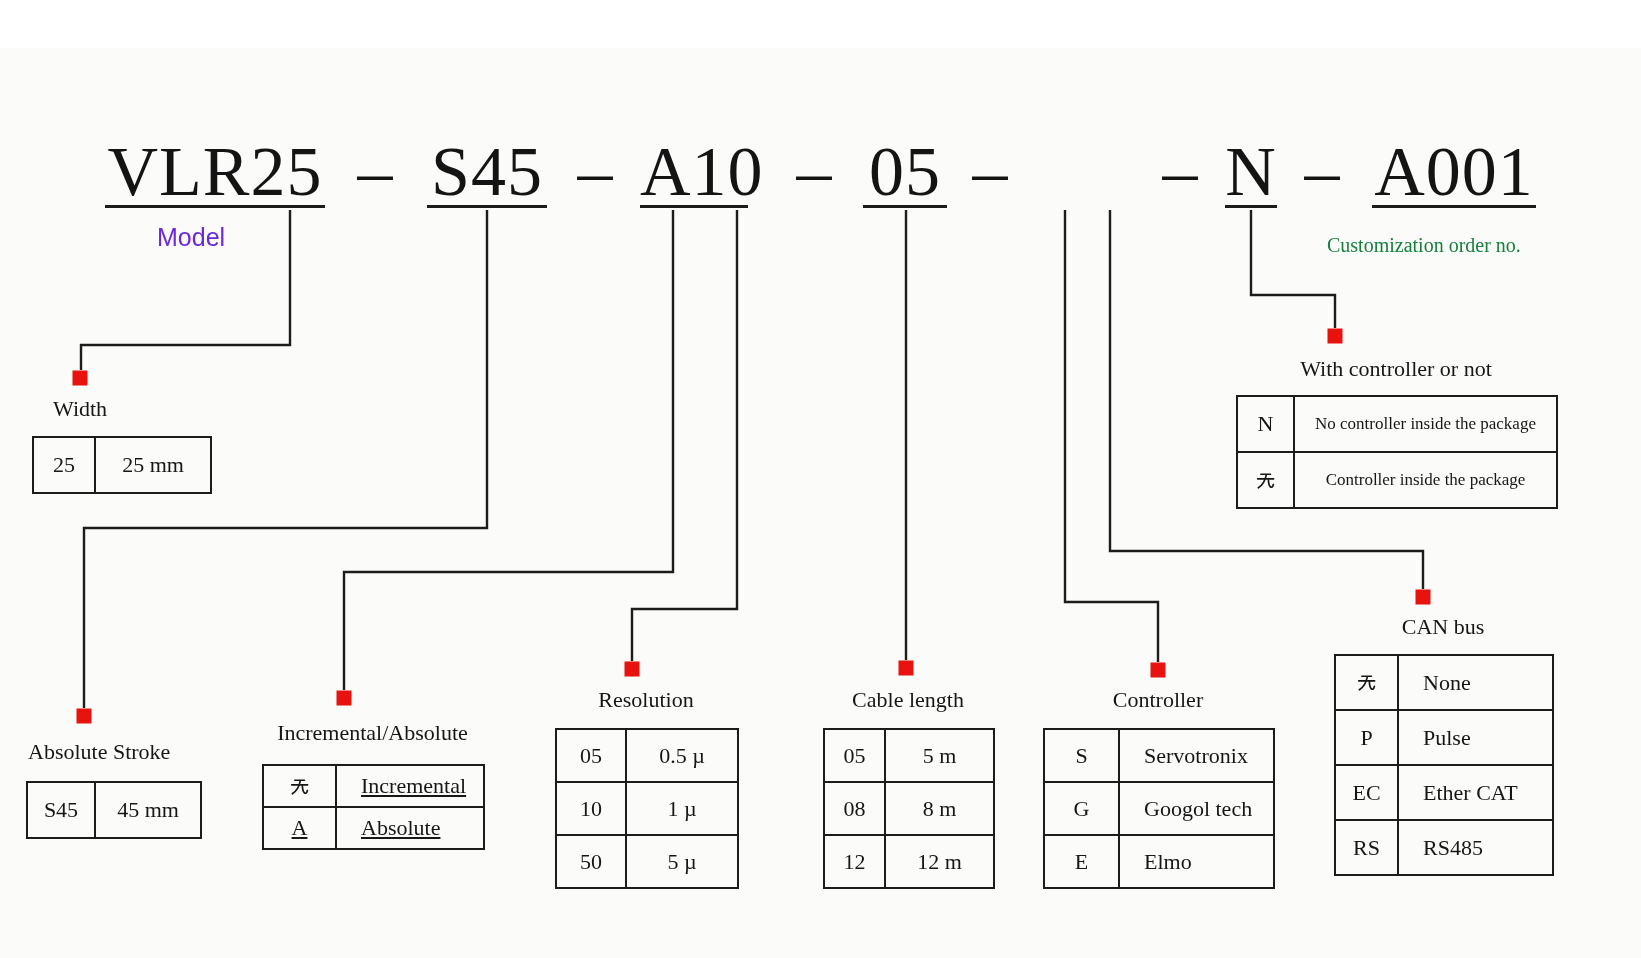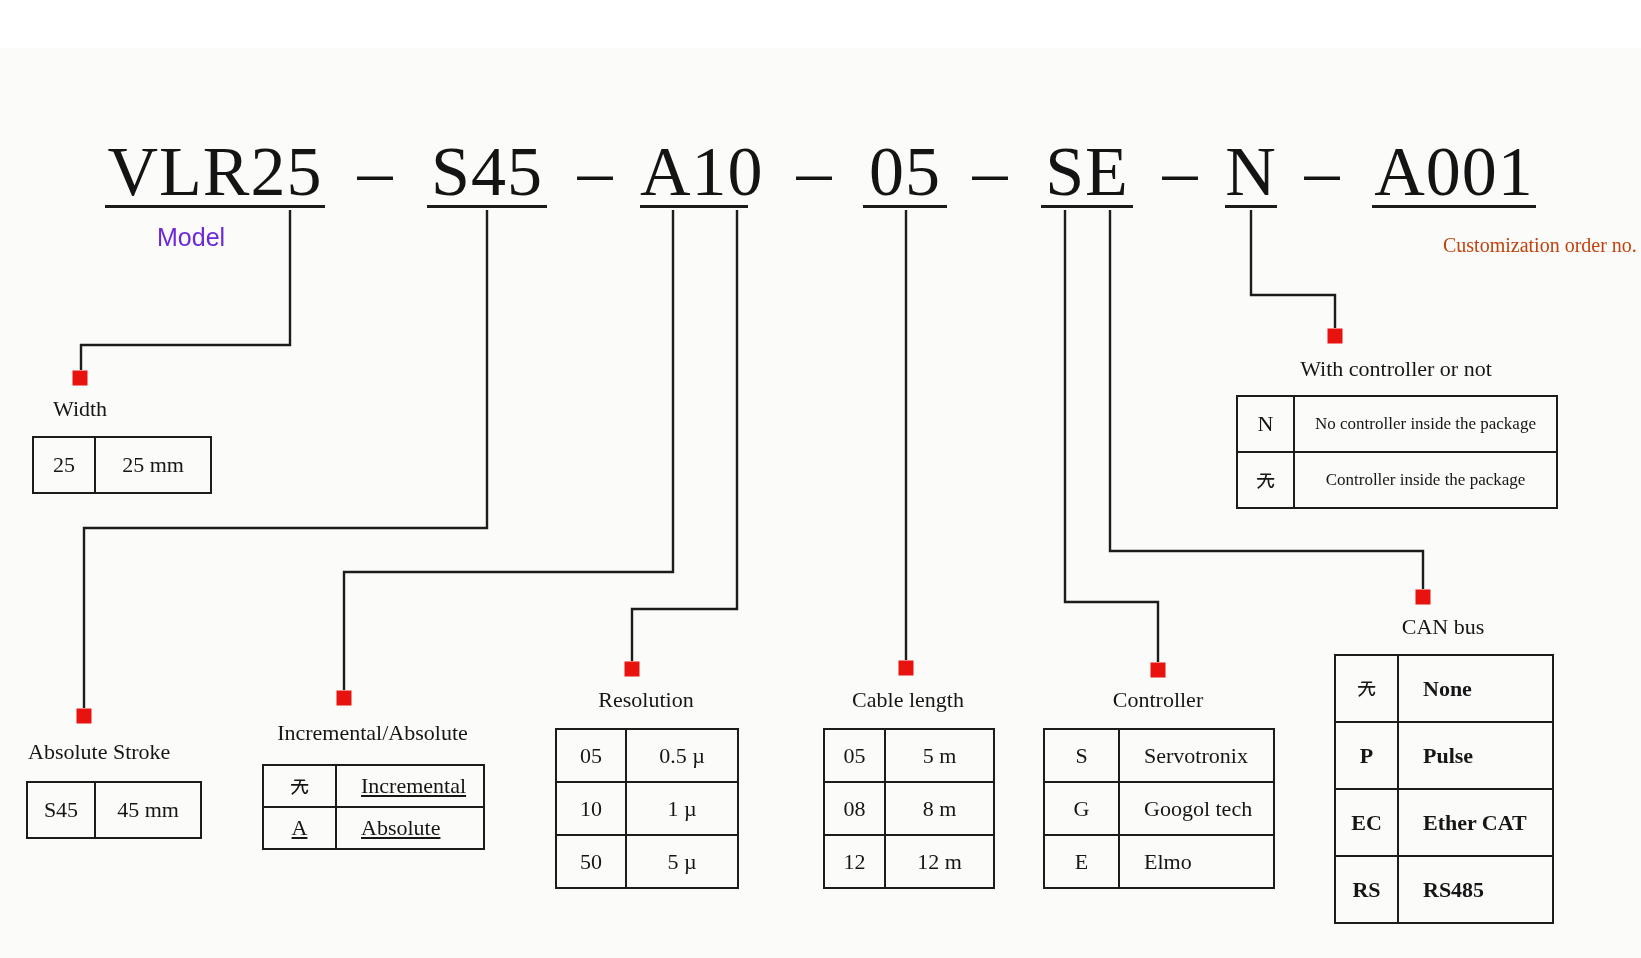--- a/index.html
+++ b/index.html
@@ -29,22 +29,22 @@
   .dash{
     position:absolute;top:88px;height:72px;line-height:72px;
     width:40px;text-align:center;font-size:70px;color:#141414;
   }
   .model-label{
     position:absolute;left:157px;top:175px;
     font-family:"Liberation Sans","DejaVu Sans",sans-serif;
     font-size:25px;color:#6d28d9;white-space:nowrap;
   }
   .custom-note{
-    position:absolute;left:1443px;top:186px;
-    font-size:20px;color:#c2410c;white-space:nowrap;
+    position:absolute;left:1327px;top:186px;
+    font-size:20px;color:#15803d;white-space:nowrap;
   }
   
   .overlay{position:absolute;left:0;top:0;}
   .leader{fill:none;stroke:var(--line-color);stroke-width:2.4;}
   .marker{fill:var(--marker-color);}
   
   .tbl-label{
     position:absolute;font-size:22px;color:var(--ink);white-space:nowrap;
   }
   .tbl-label.centered{text-align:center;}
@@ -53,39 +53,38 @@
   }
   table.decode td{
     border:2.5px solid var(--line-color);
     font-size:22px;color:var(--ink);
     text-align:center;vertical-align:middle;
     padding:0;white-space:nowrap;overflow:hidden;
   }
   table.rh56 td{height:56px;}
   table.rh54 td{height:42px;text-decoration:underline;}
   table.rh53 td{height:53px;}
-  table.rh55 td{height:67px;font-weight:bold;}
+  table.rh55 td{height:55px;}
   table.desc-left td.desc{text-align:left;padding-left:24px;}
   table.small-desc td.desc{font-size:17px;}
   .wu{height:0.95em;width:0.95em;vertical-align:-0.12em;}
 </style>
 </head>
 <body>
 
 <div id="canvas">
 
   <div class="seg" style="left:105px;width:220px">VLR25</div>
   <div class="dash" style="left:355px">–</div>
   <div class="seg" style="left:427px;width:120px">S45</div>
   <div class="dash" style="left:575px">–</div>
   <div class="seg" style="left:640px;width:108px">A10</div>
   <div class="dash" style="left:794px">–</div>
   <div class="seg" style="left:863px;width:84px">05</div>
   <div class="dash" style="left:970px">–</div>
-  <div class="seg" style="left:1041px;width:92px">SE</div>
   <div class="dash" style="left:1160px">–</div>
   <div class="seg" style="left:1225px;width:52px">N</div>
   <div class="dash" style="left:1302px">–</div>
   <div class="seg" style="left:1372px;width:164px">A001</div>
 
   <div class="model-label">Model</div>
   <div class="custom-note">Customization order no.</div>
 
   <svg class="overlay" width="1641" height="958" viewBox="0 0 1641 958">
     <path class="leader" d="M290 162 V297 H81 V322"></path>

